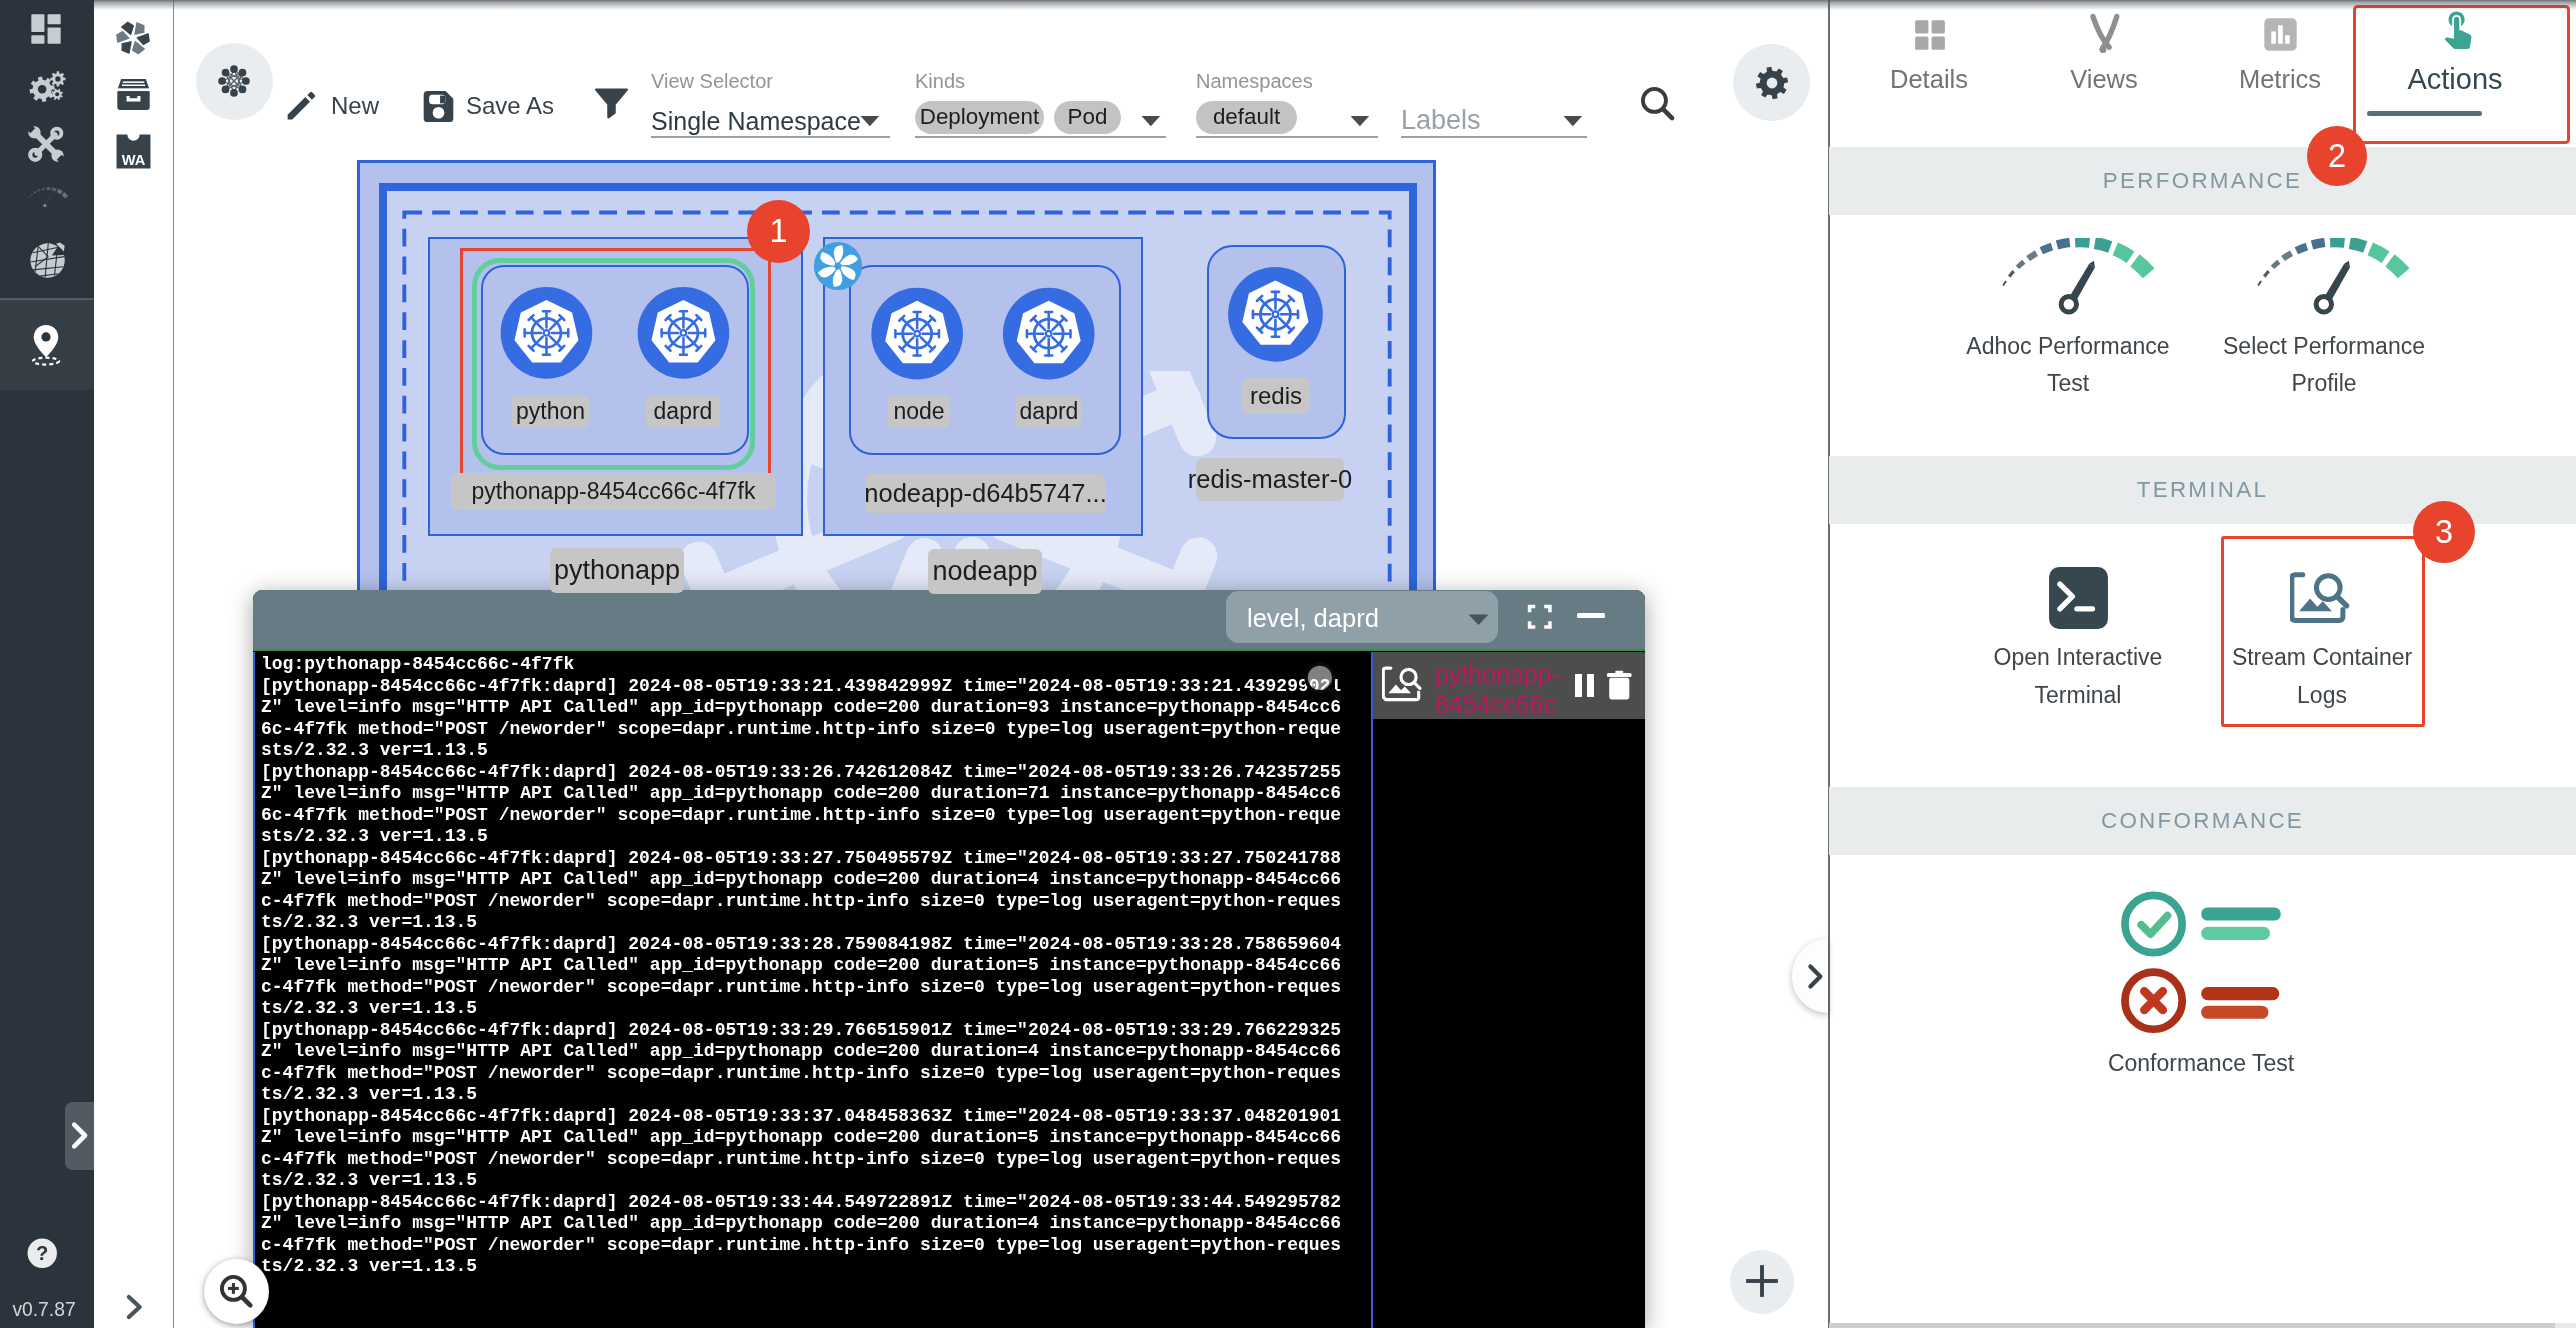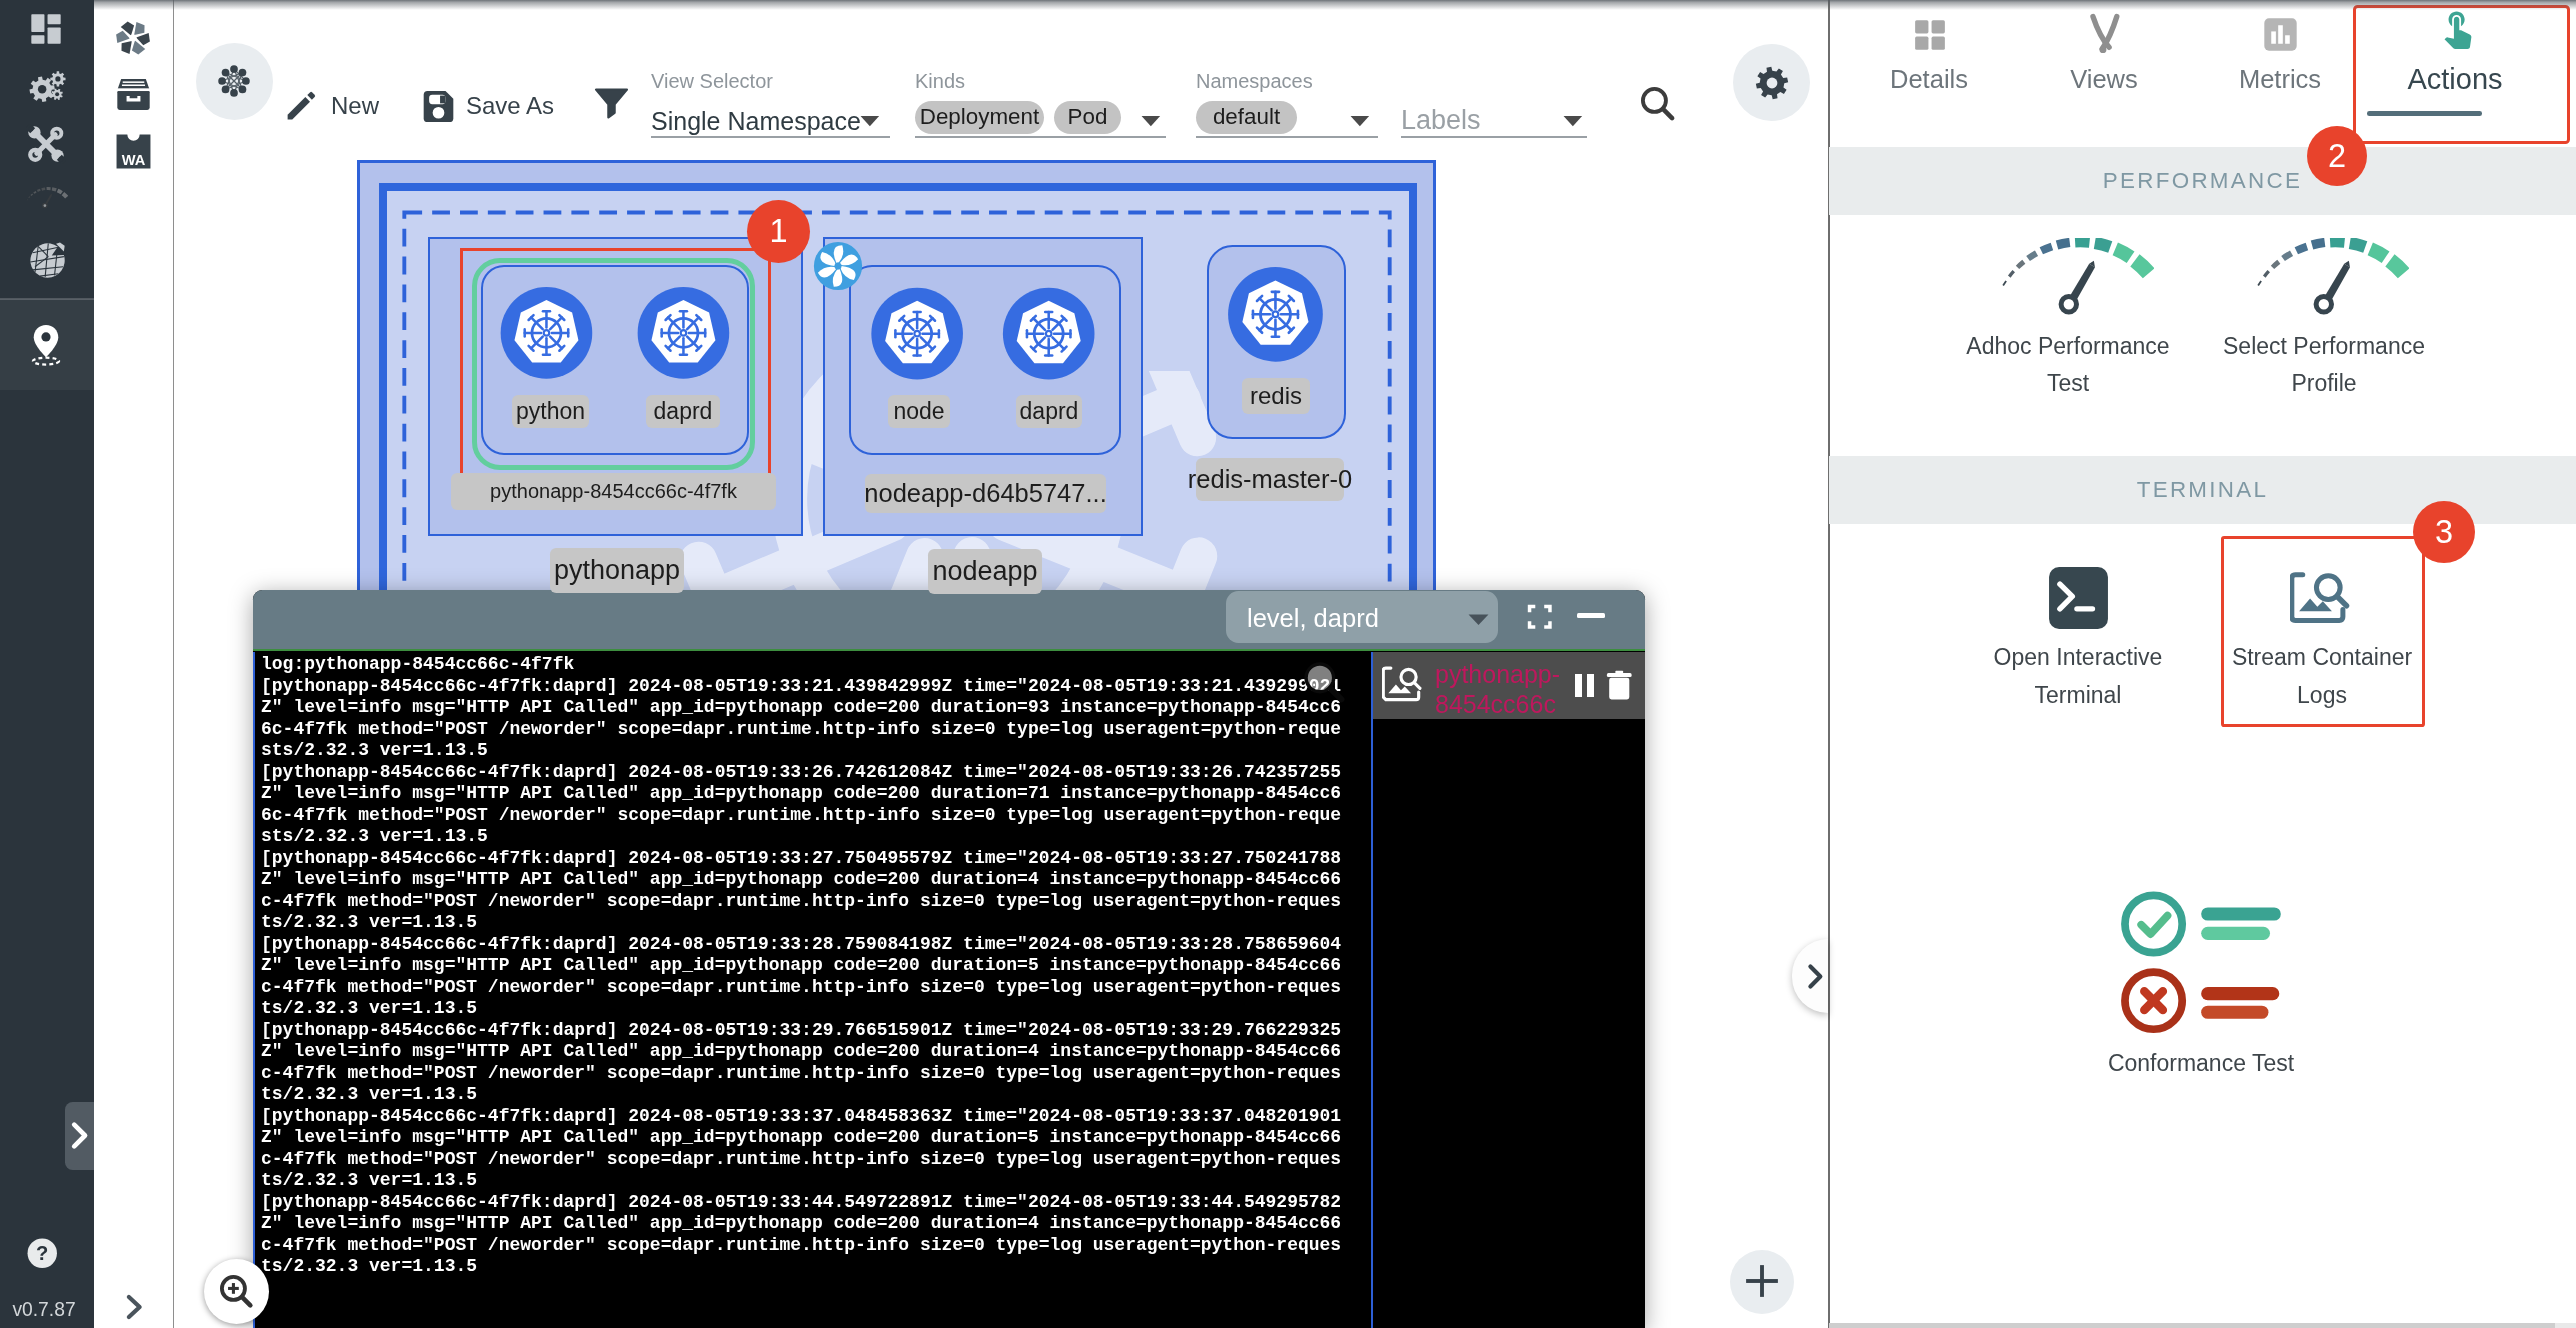--- a/index.html
+++ b/index.html
@@ -187,21 +187,21 @@
           <path d="M 1.5 -4 Q 13 -26 24 -13 Q 17 -2 4 -2 Z" transform="rotate(240)"></path>
           <path d="M 1.5 -4 Q 13 -26 24 -13 Q 17 -2 4 -2 Z" transform="rotate(300)"></path>
         </g>
 <circle cx="0" cy="0" r="4.5" fill="#3f9fe0"></circle>
       </svg>
       <div class="chip" style="left:337px;top:395px;width:77px;height:33px;font-size:23px;">python</div>
       <div class="chip" style="left:471px;top:395px;width:74px;height:33px;font-size:23px;">daprd</div>
       <div class="chip" style="left:713px;top:395px;width:62px;height:33px;font-size:23px;">node</div>
       <div class="chip" style="left:841px;top:395px;width:66px;height:33px;font-size:23px;">daprd</div>
       <div class="chip" style="left:1067px;top:378px;width:68px;height:36px;font-size:24px;">redis</div>
-      <div class="chip" style="left:276px;top:473px;width:325px;height:37px;font-size:20px;">pythonapp-8454cc66c-4f7fk</div>
+      <div class="chip" style="left:276px;top:473px;width:325px;height:37px;font-size:23px;">pythonapp-8454cc66c-4f7fk</div>
       <div class="chip" style="left:690px;top:474px;width:241px;height:39px;font-size:25.5px;">nodeapp-d64b5747...</div>
       <div class="chip" style="left:1021px;top:458px;width:148px;height:43px;font-size:25.5px;">redis-master-0</div>
       <div class="chip" style="left:375px;top:548px;width:134px;height:45px;font-size:27px;">pythonapp</div>
       <div class="chip" style="left:753px;top:549px;width:114px;height:45px;font-size:27px;">nodeapp</div>
       <div class="redball" style="left:572px;top:200px;width:63px;height:63px;">1</div>
     </div>
     <div class="abs" style="left:196px;top:43px;width:77px;height:77px;border-radius:50%;background:#e9edf0;"></div>
     <svg class="abs" style="left:214px;top:61px;" width="40" height="40" viewBox="-26 -26 52 52">
       <line x1="0.0" y1="-15.5" x2="11.0" y2="11.0" stroke="#566068" stroke-width="1.6"></line>
       <line x1="0.0" y1="-15.5" x2="-11.0" y2="11.0" stroke="#566068" stroke-width="1.6"></line>
@@ -512,20 +512,21 @@
     <svg class="abs" style="left:2290px;top:569px;" width="62" height="59" viewBox="0 0 68 64">
 <path d="M14 6 L6 6 Q2 6 2 10 L2 52 Q2 56 6 56 L54 56 Q58 56 58 52 L58 44" stroke="#4f7386" stroke-width="5.5" fill="none" stroke-linecap="round"></path>
 <path d="M10 46 L22 32 L30 41 L36 35 L46 46 Z" fill="#4f7386"></path>
 <circle cx="42" cy="20" r="13" fill="none" stroke="#4f7386" stroke-width="5.5"></circle>
 <line x1="51.5" y1="29.5" x2="62" y2="40" stroke="#4f7386" stroke-width="6" stroke-linecap="round"></line>
     </svg>
     <div class="itemtxt" style="left:2322px;top:644px;">Stream Container</div>
     <div class="itemtxt" style="left:2322px;top:682px;">Logs</div>
     <div class="redbox" style="left:2221px;top:536px;width:204px;height:191px;border-radius:3.1px;"></div>
     <div class="redball" style="left:2413px;top:501px;width:62px;height:62px;">3</div>
+    <div class="sechdr" style="top:787px;">CONFORMANCE</div>
     <svg class="abs" style="left:2118px;top:886px;" width="164" height="155" viewBox="0 0 212 200">
 <circle cx="46" cy="49" r="37" fill="none" stroke="#3aa392" stroke-width="10"></circle>
 <polyline points="30,50 42,62 64,38" fill="none" stroke="#55bd8d" stroke-width="10" stroke-linecap="round" stroke-linejoin="round"></polyline>
 <line x1="116" y1="36" x2="202" y2="36" stroke="#3aa392" stroke-width="17" stroke-linecap="round"></line>
 <line x1="116" y1="61" x2="188" y2="61" stroke="#5fc99f" stroke-width="17" stroke-linecap="round"></line>
 <circle cx="46" cy="148" r="37" fill="none" stroke="#a93119" stroke-width="10"></circle>
 <g stroke="#c03820" stroke-width="11" stroke-linecap="round">
         <line x1="34" y1="136" x2="58" y2="160"></line>
         <line x1="58" y1="136" x2="34" y2="160"></line>
       </g>

